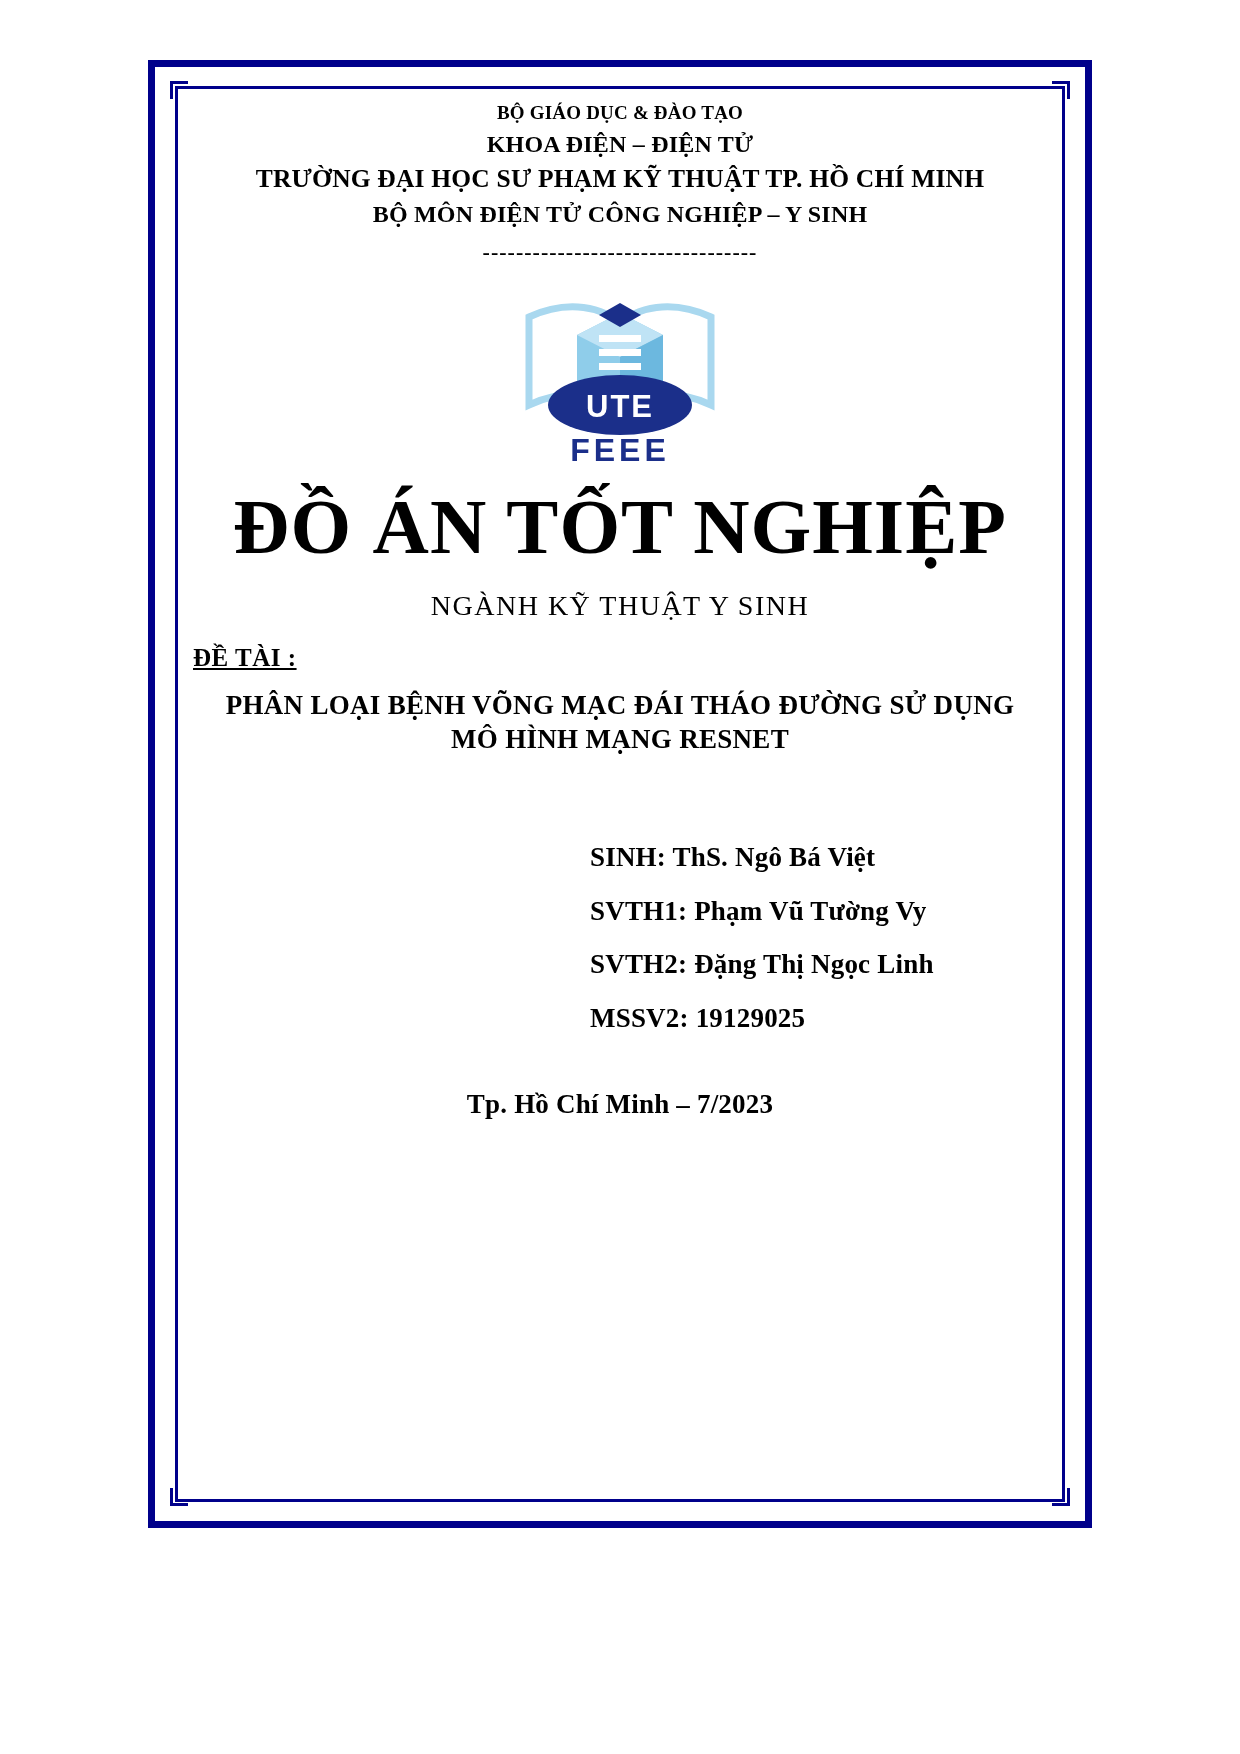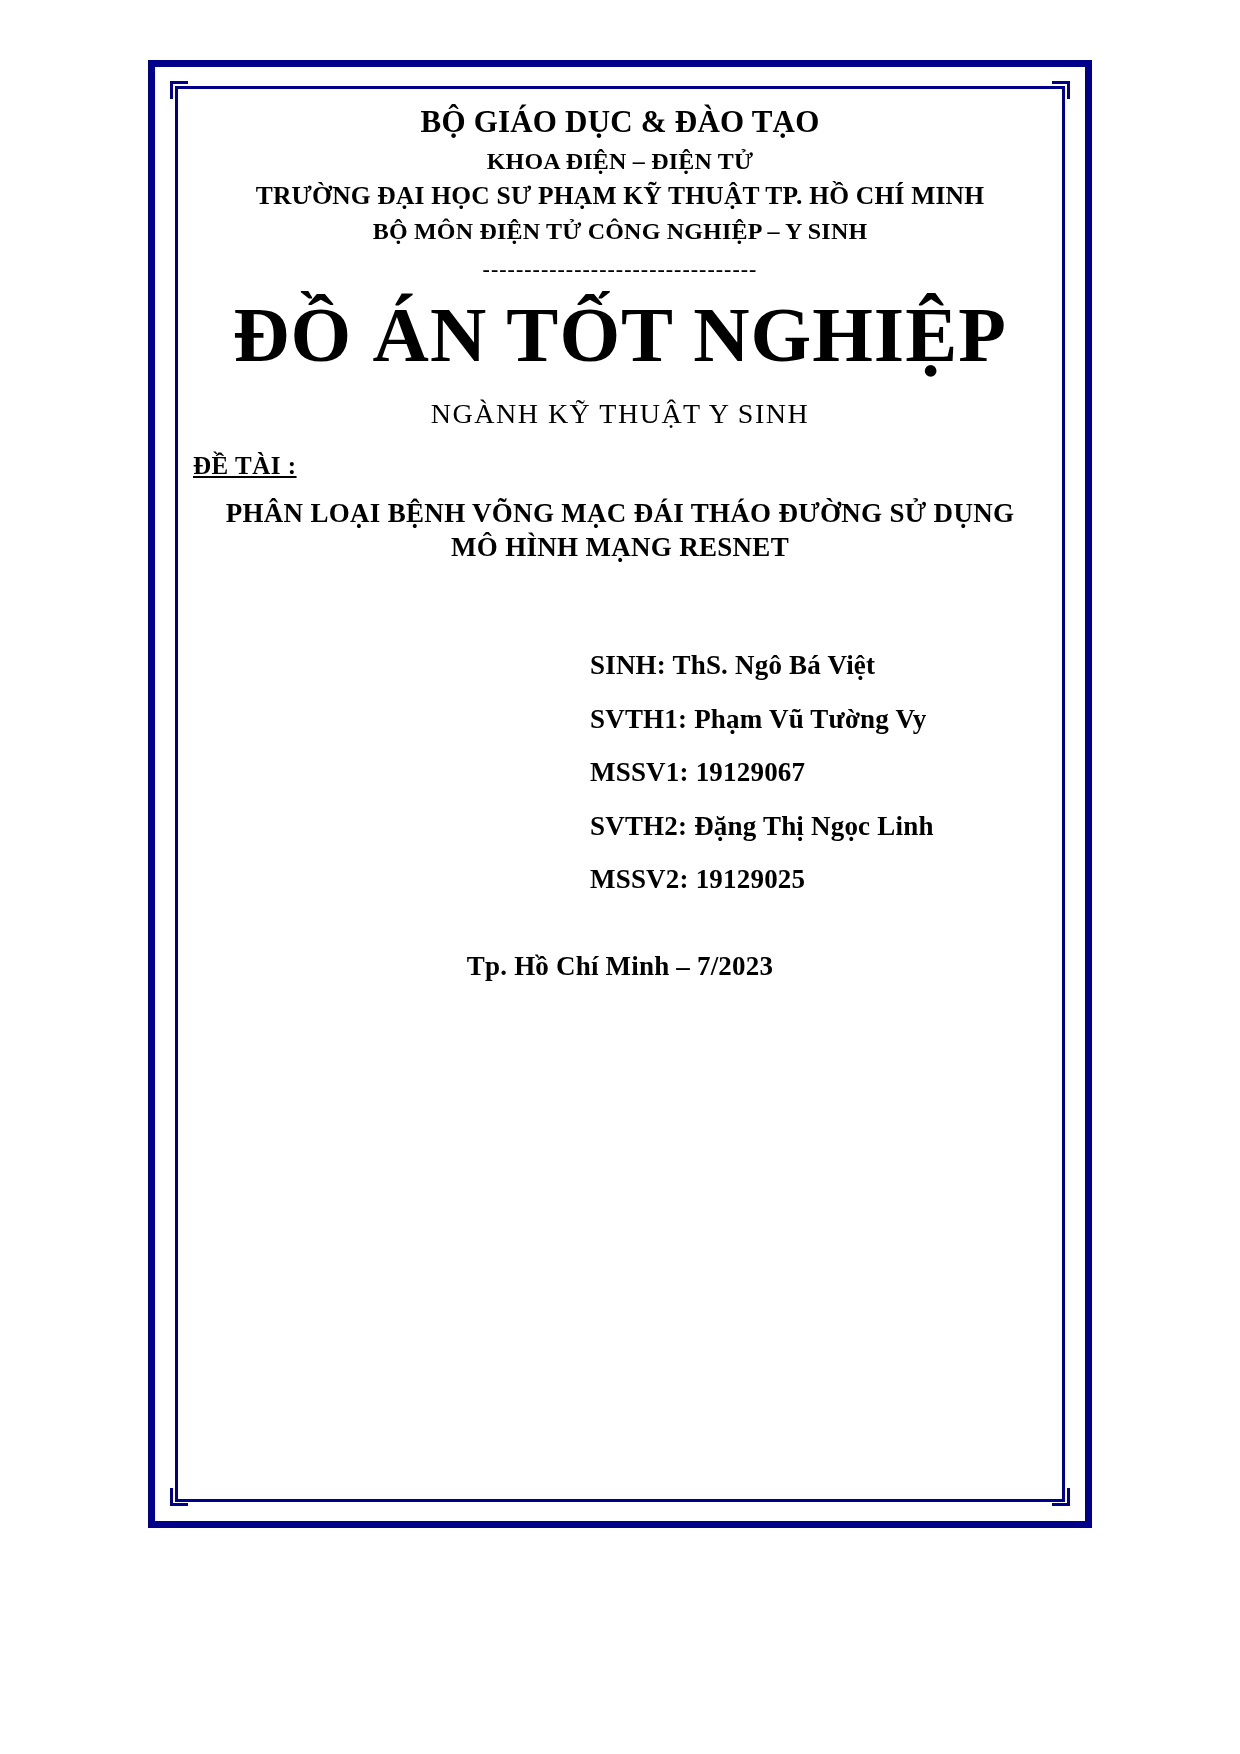--- a/index.html
+++ b/index.html
@@ -65,21 +65,21 @@
     top: 100px;
     width: 860px;
     text-align: center;
   }
 
   .header-line {
     font-weight: bold;
     letter-spacing: 0.2px;
     line-height: 1.42;
   }
-  .hl-1 { font-size: 31px; }
+  .hl-1 { font-size: 19px; }
   .hl-2 { font-size: 25.5px; }
   .hl-3 { font-size: 24px; }
   .hl-4 { font-size: 24px; }
 
   .divider {
     margin-top: 10px;
     font-size: 22px;
     font-weight: bold;
     letter-spacing: 1px;
     line-height: 1;
@@ -163,33 +163,54 @@
 <div class="corner-in cin-br"></div>
 
 <div class="content">
 
   <div class="header-line hl-1">BỘ GIÁO DỤC &amp; ĐÀO TẠO</div>
   <div class="header-line hl-3">KHOA ĐIỆN – ĐIỆN TỬ</div>
   <div class="header-line hl-2">TRƯỜNG ĐẠI HỌC SƯ PHẠM KỸ THUẬT TP. HỒ CHÍ MINH</div>
   <div class="header-line hl-4">BỘ MÔN ĐIỆN TỬ CÔNG NGHIỆP – Y SINH</div>
   <div class="divider">---------------------------------</div>
 
+  <div class="logo-wrap">
+    <svg width="215" height="195" viewBox="0 0 215 195">
+
+      <path d="M16 40 C 55 22, 92 30, 107 48 C 122 30, 159 22, 198 40 L 198 128 C 159 110, 122 116, 107 134 C 92 116, 55 110, 16 128 Z" fill="#ffffff" stroke="#a9d8ef" stroke-width="7"></path>
+      <path d="M107 48 L 107 134" stroke="#a9d8ef" stroke-width="6" fill="none"></path>
+
+      <g>
+        <polygon points="107,36 150,58 150,108 107,130 64,108 64,58" fill="#8fcdea"></polygon>
+        <polygon points="107,36 150,58 107,80 64,58" fill="#bfe3f5"></polygon>
+        <polygon points="107,80 150,58 150,108 107,130" fill="#6cb8df"></polygon>
+        <rect x="86" y="58" width="42" height="7" fill="#ffffff"></rect>
+        <rect x="86" y="72" width="42" height="7" fill="#ffffff"></rect>
+        <rect x="86" y="86" width="42" height="7" fill="#ffffff"></rect>
+        <polygon points="107,26 128,38 107,50 86,38" fill="#1b2f8a"></polygon>
+      </g>
+
+      <ellipse cx="107" cy="128" rx="72" ry="30" fill="#1b2f8a"></ellipse>
+      <text x="107" y="140" text-anchor="middle" font-family="Liberation Sans, sans-serif" font-size="31" font-weight="bold" fill="#ffffff" letter-spacing="2">UTE</text>
+
+      <text x="107" y="184" text-anchor="middle" font-family="Liberation Sans, sans-serif" font-size="32" font-weight="bold" fill="#1b2f8a" letter-spacing="4">FEEE</text>
+    </svg>
+  </div>
 
   <div class="doc-title">ĐỒ ÁN TỐT NGHIỆP</div>
   <div class="doc-subtitle">NGÀNH KỸ THUẬT Y SINH</div>
 
   <div class="topic-label-row">
     <span class="topic-label">ĐỀ TÀI :</span>
   </div>
 
   <div class="topic-title">PHÂN LOẠI BỆNH VÕNG MẠC ĐÁI THÁO ĐƯỜNG SỬ DỤNG MÔ HÌNH MẠNG RESNET</div>
 
   <div class="authors">
     <div class="author-line">SINH: ThS. Ngô Bá Việt</div>
     <div class="author-line">SVTH1: Phạm Vũ Tường Vy</div>
-    <div class="author-line">MSSV1: 19129067</div>
     <div class="author-line">SVTH2: Đặng Thị Ngọc Linh</div>
     <div class="author-line">MSSV2: 19129025</div>
   </div>
 
   <div class="place-date">Tp. Hồ Chí Minh – 7/2023</div>
 
 </div>
 
 </body></html>

